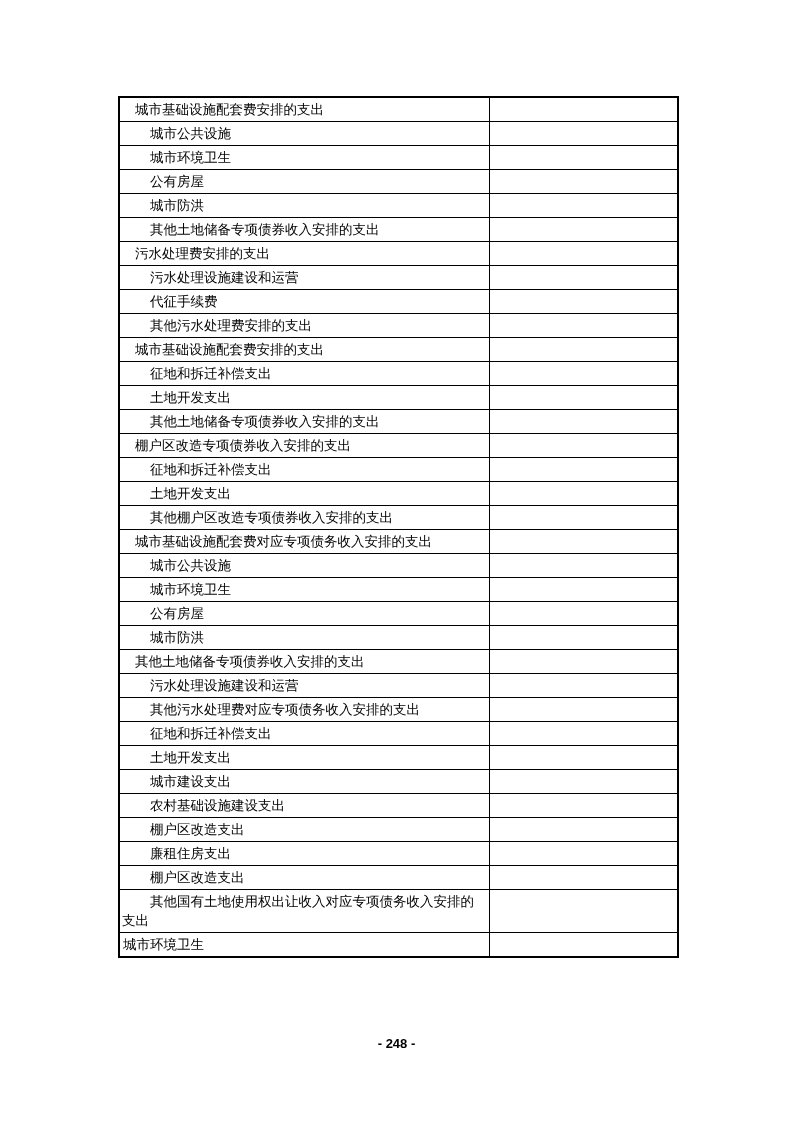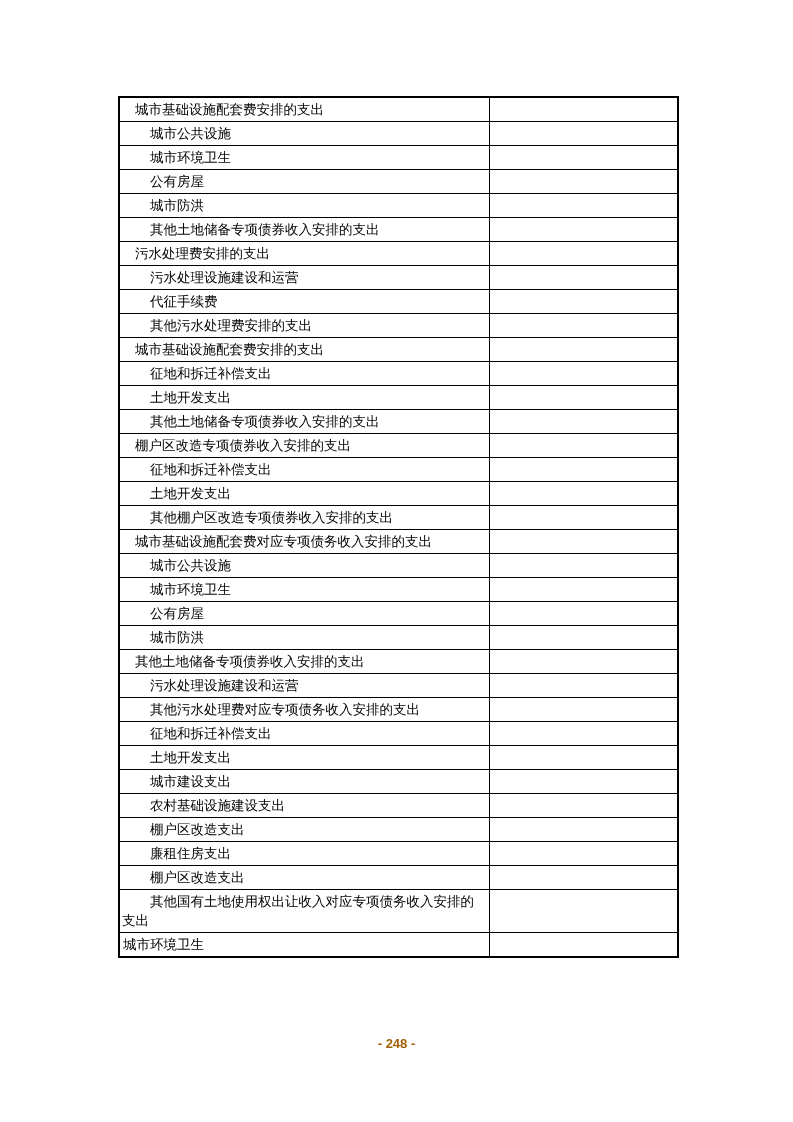--- a/index.html
+++ b/index.html
@@ -40,21 +40,21 @@
   td.label-cell.ind-2 { text-indent: 28px; }
   .page-number {
     position: absolute;
     top: 1036px;
     left: 0;
     width: 100%;
     text-align: center;
     font-family: "Liberation Sans", sans-serif;
     font-weight: bold;
     font-size: 13px;
-    color: #a16207;
+    color: #000000;
   }
 </style>
 </head>
 <body>
 
 <div class="page">
 
   <table class="budget-table">
     <colgroup>
       <col style="width: 370px;">

